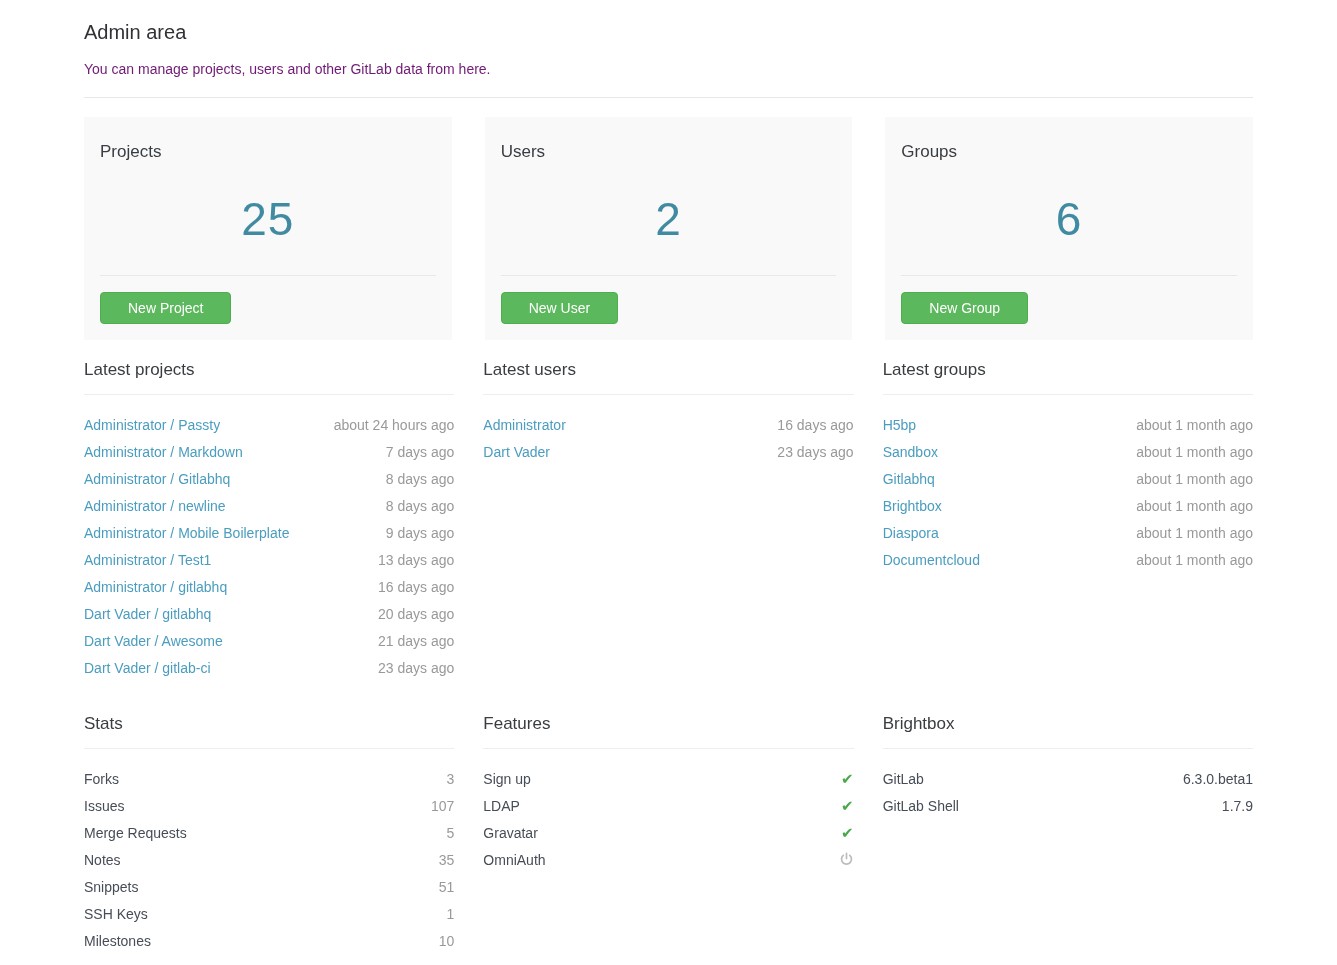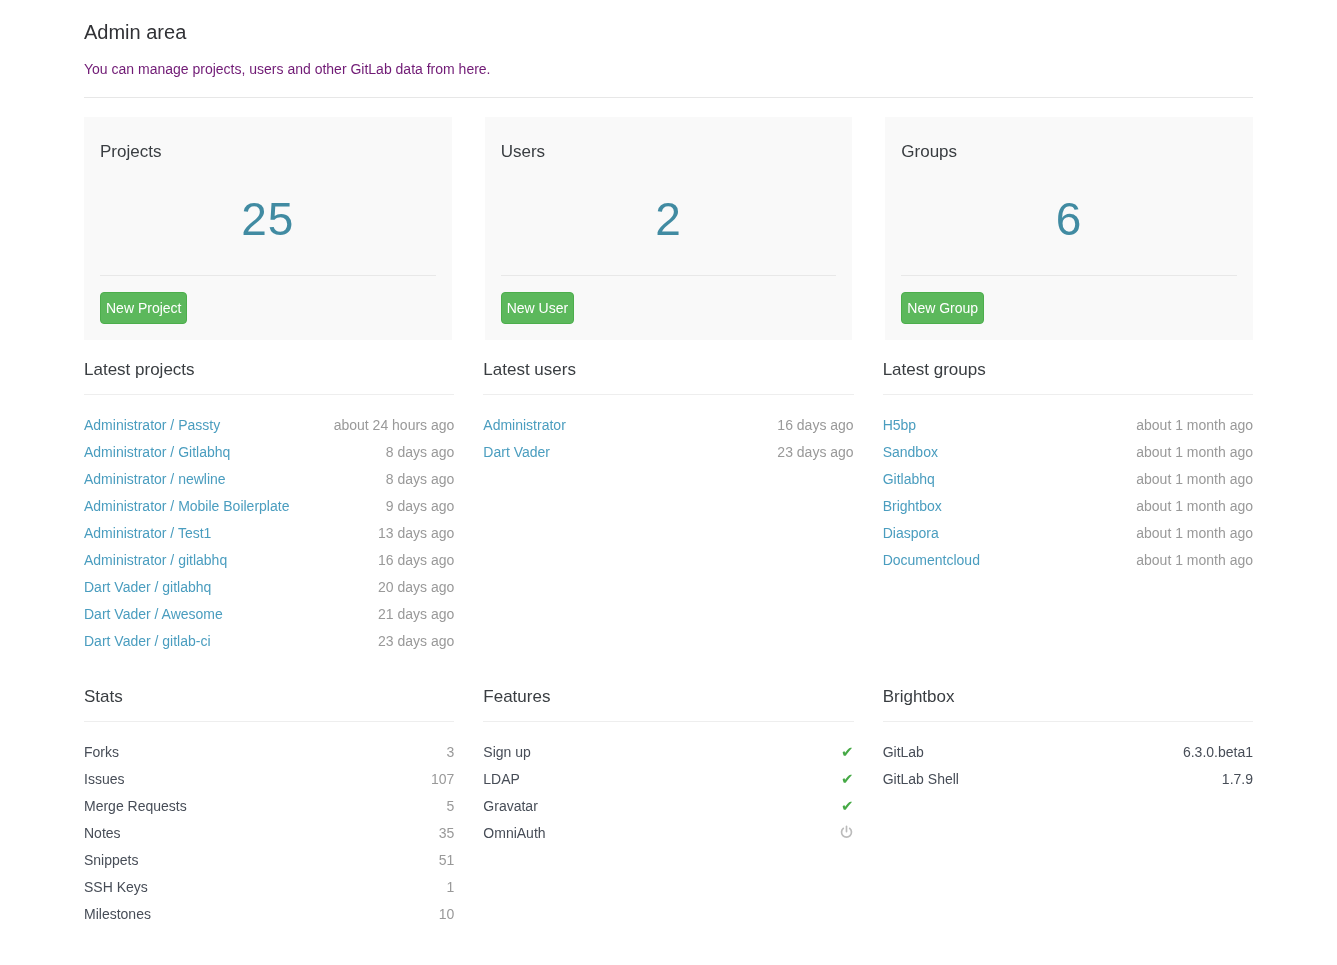--- a/index.html
+++ b/index.html
@@ -67,21 +67,21 @@
     margin: 0 0 0 0;
   }
   .card-footer { padding-top: 16px; }
   .btn-green {
     display: inline-block;
     background: #5cb85c;
     border: 1px solid #4cae4c;
     color: #ffffff;
     font-family: inherit;
     font-size: 14px;
-    padding: 7px 5px;
+    padding: 7px 27px;
     border-radius: 4px;
     cursor: pointer;
   }
 
   
   .sections-row {
     display: grid;
     grid-template-columns: repeat(3, 1fr);
     gap: 29px;
   }
@@ -165,20 +165,24 @@
   <div class="sections-row first">
 
     <div class="section">
       <h4>Latest projects</h4>
       <hr class="section-rule">
       <div class="list-row">
           <a>Administrator / Passty</a>
           <span class="muted">about 24 hours ago</span>
         </div>
       <div class="list-row">
+          <a>Administrator / Markdown</a>
+          <span class="muted">7 days ago</span>
+        </div>
+      <div class="list-row">
           <a>Administrator / Gitlabhq</a>
           <span class="muted">8 days ago</span>
         </div>
       <div class="list-row">
           <a>Administrator / newline</a>
           <span class="muted">8 days ago</span>
         </div>
       <div class="list-row">
           <a>Administrator / Mobile Boilerplate</a>
           <span class="muted">9 days ago</span>

